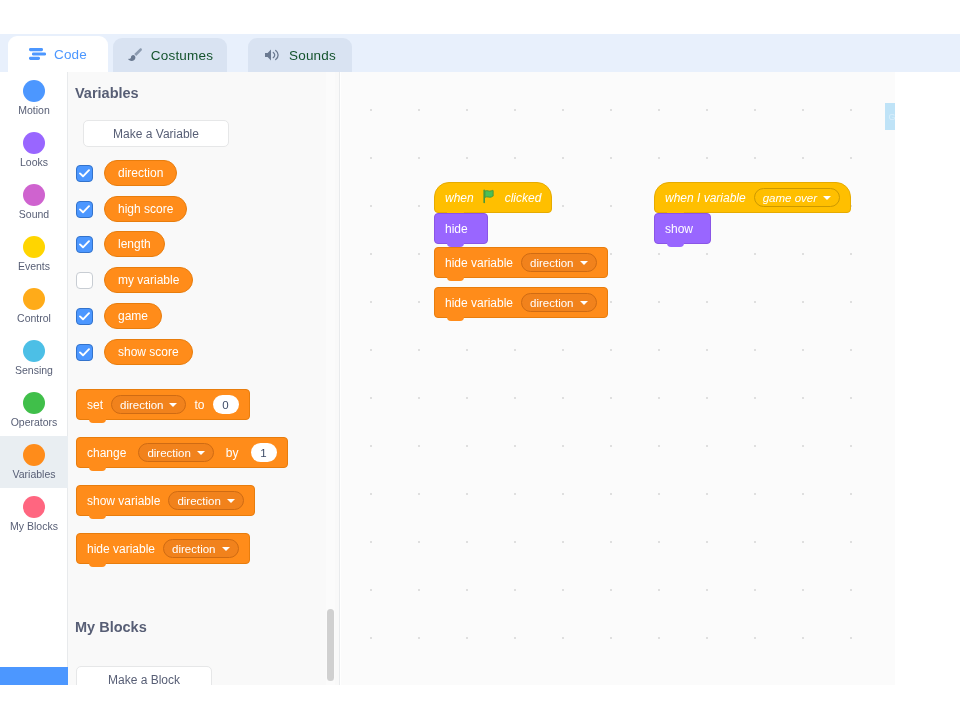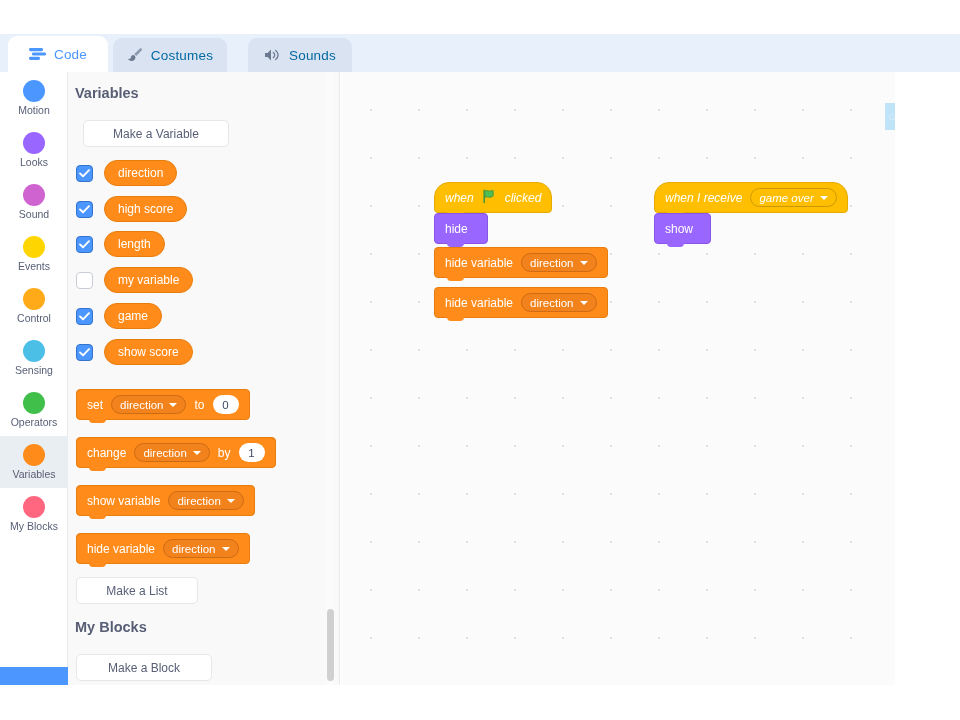--- a/index.html
+++ b/index.html
@@ -13,21 +13,21 @@
 
   
   .tabbar{
     position:absolute;left:0;top:34px;width:960px;height:38px;
     background:#e8f0fc;
   }
   .tab{
     position:absolute;top:4px;height:34px;
     border-radius:9px 9px 0 0;
     display:flex;align-items:center;justify-content:center;gap:8px;
-    font-size:13.5px;color:#0369a1;
+    font-size:13.5px;color:#14532d;
     box-sizing:border-box;
   }
   .tab .tlabel{letter-spacing:.2px;}
   .tab-code{left:8px;width:100px;background:#ffffff;color:#4c97ff;top:2px;height:36px;}
   .tab-cos{left:113px;width:114px;background:#d9e3f2;}
   .tab-snd{left:232px;width:104px;background:#d9e3f2;margin-left:16px;}
 
   .ico{display:inline-block;line-height:0;}
 
   
@@ -280,21 +280,21 @@
       <span class="notch"></span>
       <span>set</span>
       <span class="dd">
         <span>direction</span>
         <span class="caret"></span>
       </span>
       <span>to</span>
       <span class="oval">0</span>
     </div>
 
-    <div class="blk" style="left:8px;top:365px;height:31px;">
+    <div class="blk" style="left:8px;top:365px;height:31px;gap:12px;">
       <span class="notch"></span>
       <span>change</span>
       <span class="dd">
         <span>direction</span>
         <span class="caret"></span>
       </span>
       <span>by</span>
       <span class="oval">1</span>
     </div>
 
@@ -309,25 +309,24 @@
 
     <div class="blk" style="left:8px;top:461px;height:31px;">
       <span class="notch"></span>
       <span>hide variable</span>
       <span class="dd">
         <span>direction</span>
         <span class="caret"></span>
       </span>
     </div>
 
-    <div class="mkbtn" style="left:8px;top:505px;width:122px;">Make a List</div>
 
     <div class="pal-head" style="top:547px">My Blocks</div>
 
-    <div class="mkbtn" style="left:8px;top:582px;width:136px;">Make a Block</div>
+    <div class="mkbtn" style="left:8px;top:594px;width:136px;">Make a Block</div>
 
     <div class="sb-track" style="left:258px;top:0;width:9px;height:613px;background:#fbfbfb;"></div>
     <div class="sb" style="left:259px;top:537px;width:7px;height:72px;"></div>
   </div>
 
   <div class="canvas">
 
     <div class="sprite-label" style="left:544px;top:31px;width:56px;height:27px;">Game Over</div>
 
     <div class="blk evt hat" style="left:93px;top:110px;height:31px;border-radius:15px 15px 4px 4px;">
@@ -360,21 +359,21 @@
       <span class="notch"></span>
       <span>hide variable</span>
       <span class="dd">
         <span>direction</span>
         <span class="caret"></span>
       </span>
     </div>
 
     <div class="blk evt hat" style="left:313px;top:110px;height:31px;border-radius:15px 15px 4px 4px;">
       <span class="notch" style="background:#ffbf00"></span>
-      <span>when I receive</span>
+      <span>when I variable</span>
       <span class="dd evtdd">
         <span>game over</span>
         <span class="caret"></span>
       </span>
     </div>
 
     <div class="blk look" style="left:313px;top:141px;height:31px;width:57px;">
       <span class="notch" style="background:#9966ff"></span>
       <span>show</span>
     </div>

